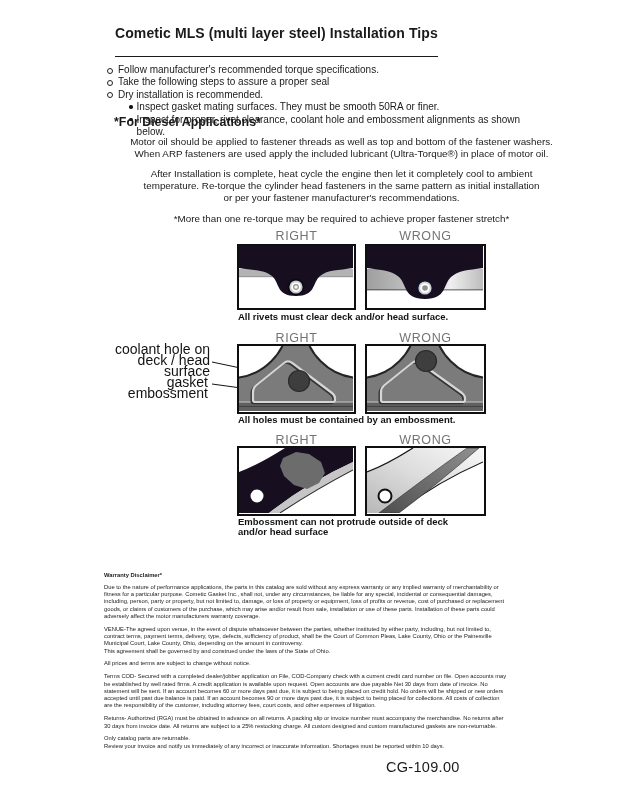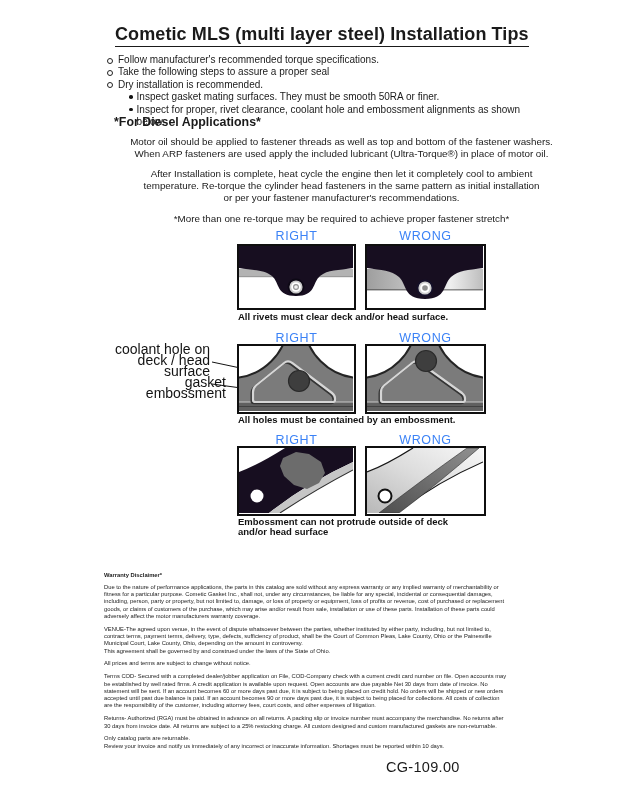--- a/index.html
+++ b/index.html
@@ -5,36 +5,36 @@
   html,body{margin:0;padding:0;background:#ffffff;}
   .page{
     position:relative;width:618px;height:800px;background:#ffffff;overflow:hidden;
     font-family:"Liberation Sans","DejaVu Sans",sans-serif;color:#1a1a1a;
   }
   .abs{position:absolute;}
   .lines{white-space:pre-line;}
 
   
   .doc-title{
-    font-weight:bold;font-size:18px;letter-spacing:.1px;display:inline-block;
-    border-bottom:1.6px solid #1a1a1a;padding-bottom:1px;
+    font-weight:bold;font-size:14px;letter-spacing:.1px;display:inline-block;
+    border-bottom:1.6px solid #1a1a1a;padding-bottom:15px;
   }
   .tips{font-size:10px;line-height:12.4px;}
   .bullet-row{display:flex;}
   .obullet{width:4px;height:4px;border:1px solid #222;border-radius:50%;flex:none;margin:3.6px 5px 0 0;}
   .dbullet{width:3.6px;height:3.6px;background:#111;border-radius:50%;flex:none;margin:4px 4px 0 0;}
   .sub{margin-left:22px;}
 
   
   .diesel{font-size:9.8px;line-height:11.8px;width:455px;}
   .diesel h2{font-size:12.4px;font-weight:bold;margin:0 0 7px 0;}
   .diesel p{margin:0 0 9px 0;text-align:center;}
 
   
-  .dg-label{position:absolute;text-align:center;font-size:12.5px;letter-spacing:.6px;color:#3b82f6;}
+  .dg-label{position:absolute;text-align:center;font-size:12.5px;letter-spacing:.6px;color:#737373;}
   .dg-box{position:absolute;border:2.5px solid #0f0f0f;box-sizing:border-box;background:#fff;}
   .dg-box svg{display:block;}
   .dg-caption{position:absolute;font-weight:bold;font-size:9.5px;line-height:10px;color:#131313;}
   .ann{position:absolute;font-size:14px;line-height:10.8px;text-align:right;width:110px;color:#131313;}
 
   
   .legal{position:absolute;left:104px;top:572px;width:442px;font-size:5.8px;line-height:7.3px;color:#222;}
   .legal .legal-heading{font-weight:bold;margin:0 0 4.5px 0;}
   .legal p{margin:0 0 5.5px 0;}
 
@@ -124,21 +124,21 @@
     </svg>
   </div>
 
   <div class="dg-caption" style="left:238px;top:312px;">All rivets must clear deck and/or head surface.</div>
 
   <div class="dg-label" style="left:237px;top:331px;width:119px;">RIGHT</div>
   <div class="dg-label" style="left:365px;top:331px;width:121px;">WRONG</div>
 
   <div class="ann lines" style="left:100px;top:344px;">coolant hole on
 deck / head surface</div>
-  <div class="ann" style="left:116px;top:377px;">gasket embossment</div>
+  <div class="ann" style="left:98px;top:377px;">gasket embossment</div>
 
   <svg class="abs" style="left:208px;top:356px;" width="100" height="40" viewBox="0 0 100 40">
     <line x1="4" y1="6" x2="89" y2="24" stroke="#131313" stroke-width="1"></line>
     <line x1="4" y1="28" x2="55" y2="35" stroke="#131313" stroke-width="1"></line>
   </svg>
 
   <div class="dg-box" style="left:237px;top:344px;width:119px;height:70px;">
     <svg width="114" height="65" viewBox="0 0 114 65">
       <rect width="114" height="65" fill="#7b7b7b"></rect>
       <circle cx="-8" cy="-25" r="57" fill="#ffffff" stroke="#242424" stroke-width="2"></circle>

